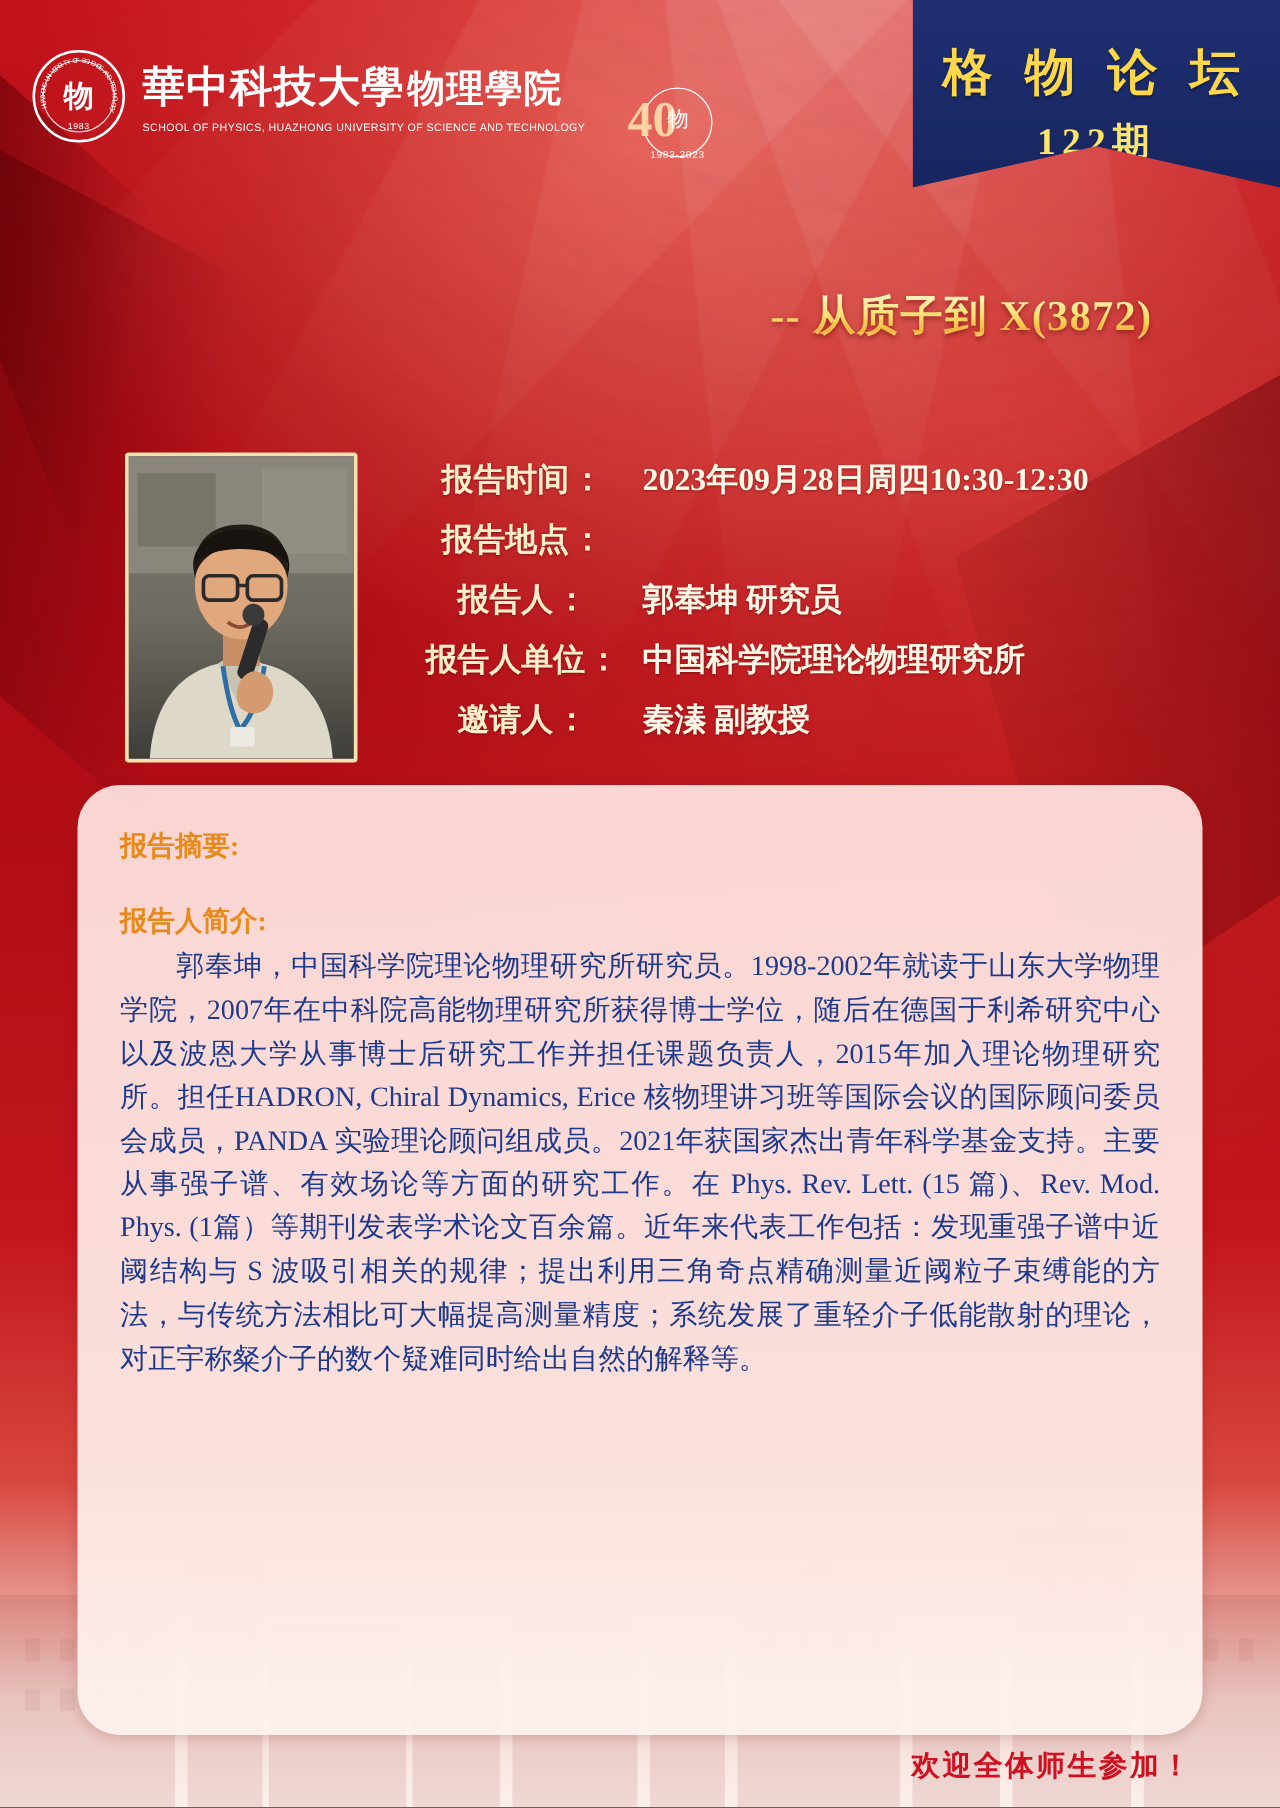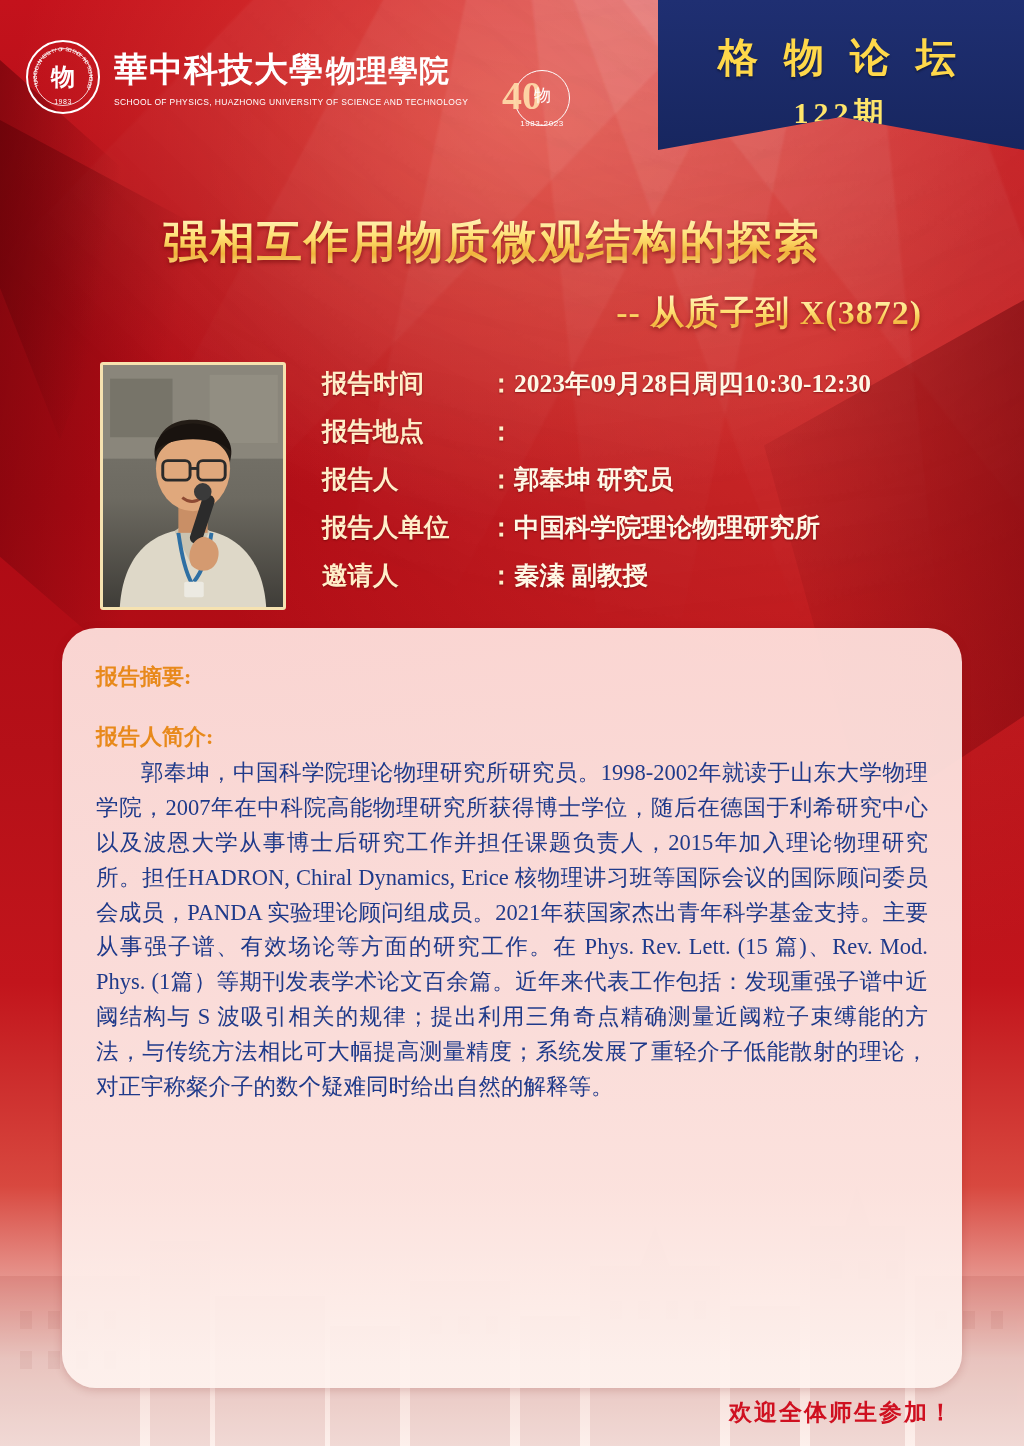--- a/index.html
+++ b/index.html
@@ -109,21 +109,21 @@
     text-align:center; font-size: 8px; letter-spacing: 0.6px;
   }
   .anniv .glyph {
     position:absolute; left: 34px; top: 16px;
     font-size: 17px; font-family:"Liberation Serif", serif;
   }
 
   
   .banner {
     position: absolute; right: 0; top: 0;
-    width: 366px; height: 150px;
+    width: 294px; height: 150px;
     background: linear-gradient(180deg, #1f2f72 0%, #17265f 100%);
     clip-path: polygon(0 0, 100% 0, 100% 100%, 50% 78%, 0 100%);
     color: #ffd84a;
     text-align: center;
     padding-top: 30px;
   }
   .banner .t1 {
     font-size: 40px; font-weight: bold; letter-spacing: 8px;
     font-family: "Liberation Serif", serif;
     color: #ffd84a;
@@ -180,21 +180,21 @@
   .info-line {
     display: flex; align-items: baseline;
     color: #ffeec9;
     font-size: 25.5px; font-weight: bold;
     font-family: "Liberation Serif", serif;
     margin-bottom: 13px;
     text-shadow: 0 1px 2px rgba(80,0,0,0.5);
   }
   .info-line .lbl {
     width: 192px; flex: 0 0 auto;
-    display: flex; justify-content: space-between;
+    display: flex; justify-content: center;
     color: #ffeec9;
   }
   .info-line .lbl .colon { margin-left: 2px; }
   .info-line .val { color: #fff8e6; }
 
   
   .card {
     position: absolute;
     left: 62px; right: 62px; top: 628px;
     min-height: 760px;
@@ -353,21 +353,20 @@
 
     <div class="anniv">
       <div class="circ"></div>
       <div class="forty">40</div>
       <div class="glyph">物</div>
       <div class="yy">1983-2023</div>
     </div>
   </div>
 
   <div class="title-block">
-    <div class="title-main">强相互作用物质微观结构的探索</div>
     <div class="title-sub">-- 从质子到 X(3872)</div>
   </div>
 
   <div class="info-row-wrap">
 
     <div class="photo">
       <svg viewBox="0 0 186 248" preserveAspectRatio="xMidYMid slice">
         <defs>
           <linearGradient id="bgw" x1="0" y1="0" x2="0" y2="1">
             <stop offset="0%" stop-color="#7e7b72"></stop>

